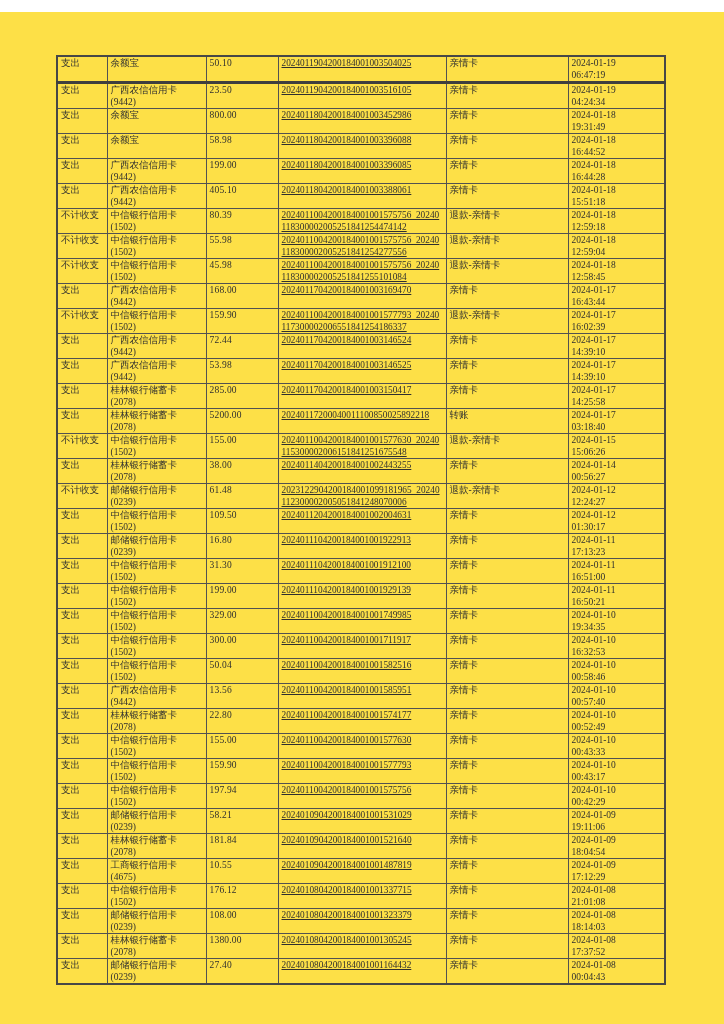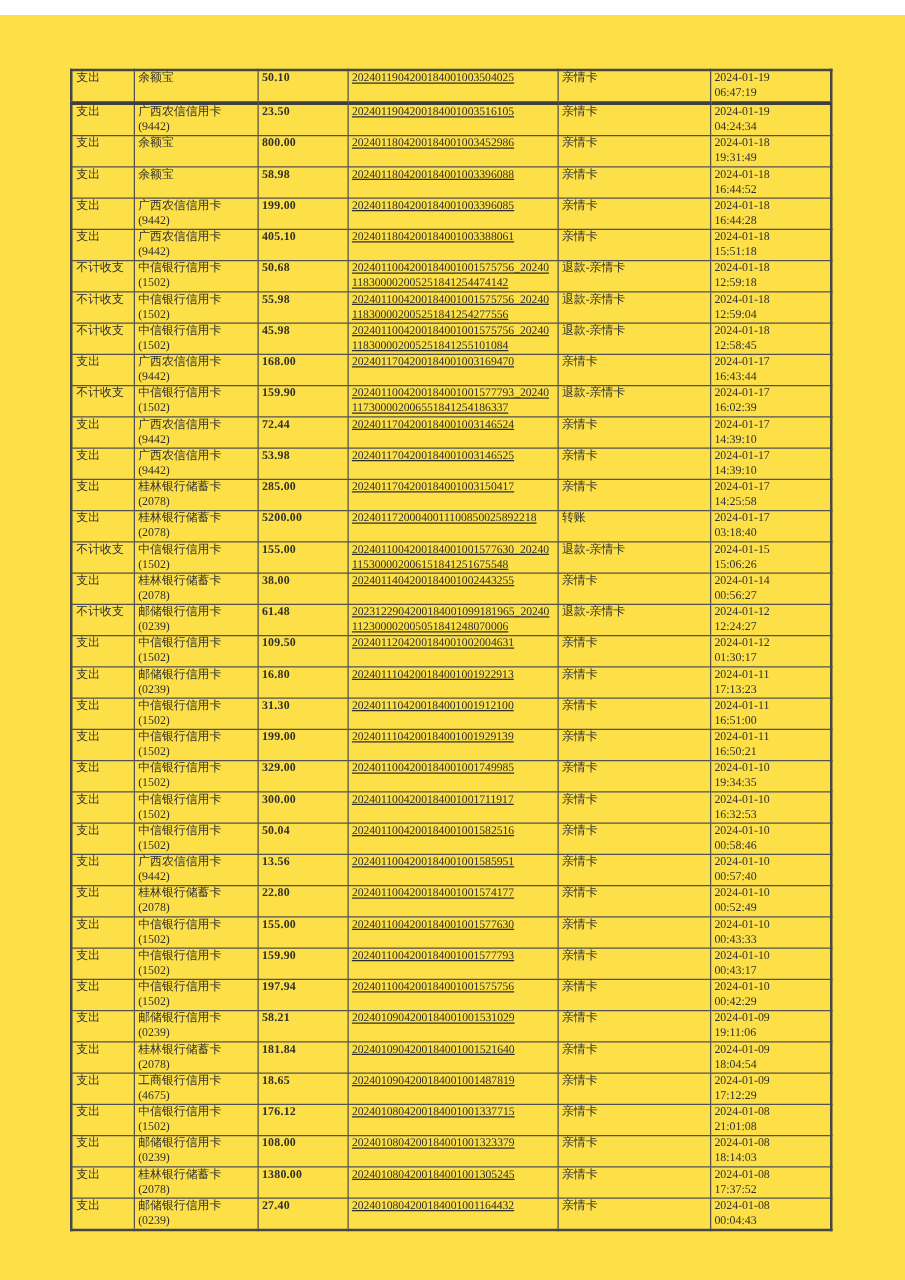--- a/index.html
+++ b/index.html
@@ -35,21 +35,21 @@
     border: 1px solid #525252;
     vertical-align: top;
     padding: 1px 2px 0 3px;
     white-space: pre-line;
     word-break: break-all;
     overflow: hidden;
   }
   tr.page-break td {
     border-top: 3px solid #3f3f3f;
   }
-  td.c-amount { letter-spacing: 0.2px; font-weight: bold; }
+  td.c-amount { letter-spacing: 0.2px; }
   td.c-txid { font-size: 9.3px; text-decoration: underline; }
 </style>
 </head>
 <body>
 
 <div class="page">
   <table class="txn">
     <colgroup>
       <col style="width:50px">
       <col style="width:99px">
@@ -113,21 +113,21 @@
           <td class="c-amount">405.10</td>
           <td class="c-txid">2024011804200184001003388061</td>
           <td class="c-category">亲情卡</td>
           <td class="c-datetime">2024-01-18
 15:51:18</td>
         </tr>
         <tr>
           <td class="c-type">不计收支</td>
           <td class="c-account">中信银行信用卡
 (1502)</td>
-          <td class="c-amount">50.68</td>
+          <td class="c-amount">80.39</td>
           <td class="c-txid">2024011004200184001001575756_20240118300002005251841254474142</td>
           <td class="c-category">退款-亲情卡</td>
           <td class="c-datetime">2024-01-18
 12:59:18</td>
         </tr>
         <tr>
           <td class="c-type">不计收支</td>
           <td class="c-account">中信银行信用卡
 (1502)</td>
           <td class="c-amount">55.98</td>
@@ -373,21 +373,21 @@
           <td class="c-amount">181.84</td>
           <td class="c-txid">2024010904200184001001521640</td>
           <td class="c-category">亲情卡</td>
           <td class="c-datetime">2024-01-09
 18:04:54</td>
         </tr>
         <tr>
           <td class="c-type">支出</td>
           <td class="c-account">工商银行信用卡
 (4675)</td>
-          <td class="c-amount">18.65</td>
+          <td class="c-amount">10.55</td>
           <td class="c-txid">2024010904200184001001487819</td>
           <td class="c-category">亲情卡</td>
           <td class="c-datetime">2024-01-09
 17:12:29</td>
         </tr>
         <tr>
           <td class="c-type">支出</td>
           <td class="c-account">中信银行信用卡
 (1502)</td>
           <td class="c-amount">176.12</td>

